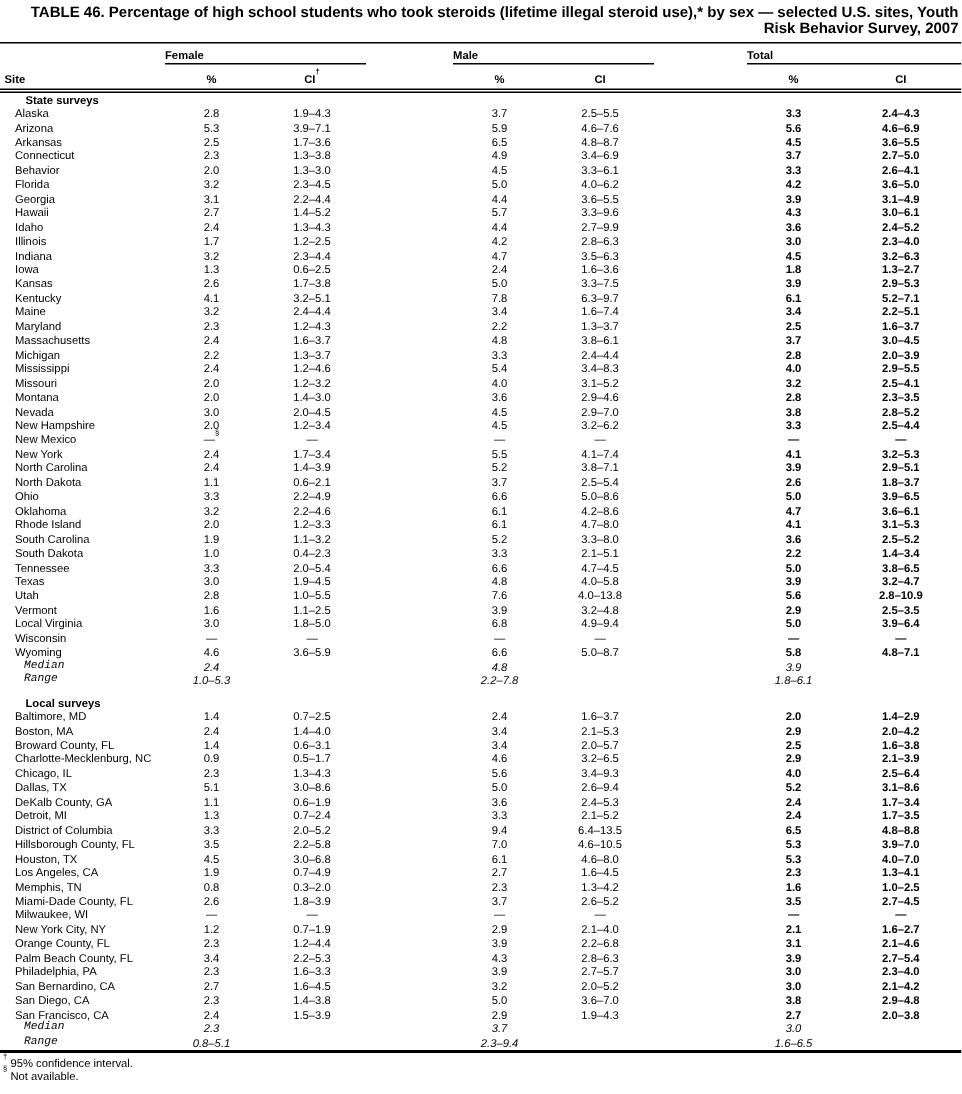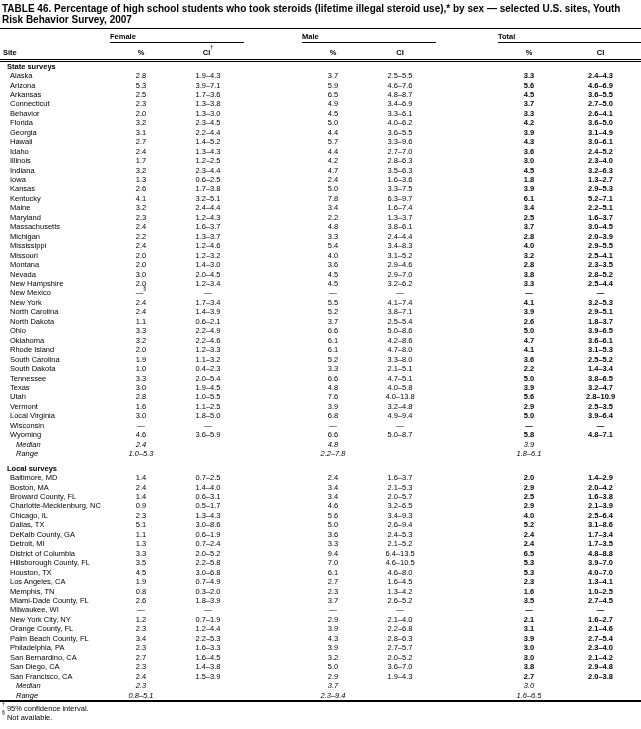--- a/index.html
+++ b/index.html
@@ -1,33 +1,33 @@
 <!DOCTYPE html>
 <html><head>
 <meta charset="utf-8">
 <style>
   html,body{margin:0;padding:0;background:#fff;}
   body{width:641px;height:729px;font-family:"Liberation Sans",sans-serif;color:#000;overflow:hidden;}
   .page{width:641px;}
-  .title{font-size:10px;font-weight:bold;line-height:11.3px;padding:3px 2px 2px 2px;border-bottom:1px solid #000;}
+  .title{font-size:10px;font-weight:bold;line-height:11.3px;padding:3px 2px 2px 2px;border-bottom:1px solid #000;text-align:right;}
   table{border-collapse:collapse;table-layout:fixed;width:641px;border-bottom:2px solid #000;}
   thead th{font-size:7.5px;font-weight:bold;padding:0;white-space:nowrap;}
   th.grp{height:12px;vertical-align:bottom;border-bottom:1px solid #000;text-align:left;padding-bottom:1px;}
   th.gap1{border-bottom:none;}
   tr.sub th, th.site-h{border-bottom:3px double #000;margin-left:25px;}
   tr.sub th{height:14px;vertical-align:bottom;padding-bottom:2px;text-align:center;}
   th.site-h{text-align:left;vertical-align:bottom;padding:0 0 2px 3px;}
   tbody td{font-size:7.5px;height:9.45px;line-height:9.45px;padding:0;text-align:center;white-space:nowrap;overflow:visible;}
   td.site{text-align:left;padding-left:10px;}
-  tr.section td.site{font-weight:bold;padding-left:7px;margin-left:24px;}
+  tr.section td.site{font-weight:bold;padding-left:17px;margin-left:24px;}
   tr.section.local td.site{padding-top:5px;}
   td.tp, td.tci{font-weight:bold;}
   tr.mr td{font-style:italic;}
   tr.mr td.tp, tr.mr td.tci{font-weight:normal;}
-  tr.mr td.site{padding-left:16px;}
+  tr.mr td.site{padding-left:16px;font-family:Liberation Mono, monospace;}
   .footnotes{font-size:7.5px;line-height:8.6px;padding:3px 2px 0 2px;}
   sup{font-size:68%;position:relative;top:-0.35em;line-height:0;}
 </style>
 </head>
 <body>
 
 <div class="page">
 
   <div class="title">
     <span>TABLE 46. Percentage of high school students who took steroids (lifetime illegal steroid use),* by sex — selected U.S. sites, Youth</span><br>
@@ -157,21 +157,21 @@
           <td class="gap"></td>
           <td class="tp pct">4.3</td>
           <td class="tci ci">3.0–6.1</td>
         </tr>
         <tr class="data">
           <td class="site">Idaho</td>
           <td class="fp pct">2.4</td>
           <td class="fci ci">1.3–4.3</td>
           <td class="gap"></td>
           <td class="mp pct">4.4</td>
-          <td class="mci ci">2.7–7.0</td>
+          <td class="mci ci">2.7–9.9</td>
           <td class="gap"></td>
           <td class="tp pct">3.6</td>
           <td class="tci ci">2.4–5.2</td>
         </tr>
         <tr class="data">
           <td class="site">Illinois</td>
           <td class="fp pct">1.7</td>
           <td class="fci ci">1.2–2.5</td>
           <td class="gap"></td>
           <td class="mp pct">4.2</td>
@@ -421,21 +421,21 @@
           <td class="gap"></td>
           <td class="tp pct">2.2</td>
           <td class="tci ci">1.4–3.4</td>
         </tr>
         <tr class="data">
           <td class="site">Tennessee</td>
           <td class="fp pct">3.3</td>
           <td class="fci ci">2.0–5.4</td>
           <td class="gap"></td>
           <td class="mp pct">6.6</td>
-          <td class="mci ci">4.7–5.1</td>
+          <td class="mci ci">4.7–4.5</td>
           <td class="gap"></td>
           <td class="tp pct">5.0</td>
           <td class="tci ci">3.8–6.5</td>
         </tr>
         <tr class="data">
           <td class="site">Texas</td>
           <td class="fp pct">3.0</td>
           <td class="fci ci">1.9–4.5</td>
           <td class="gap"></td>
           <td class="mp pct">4.8</td>

